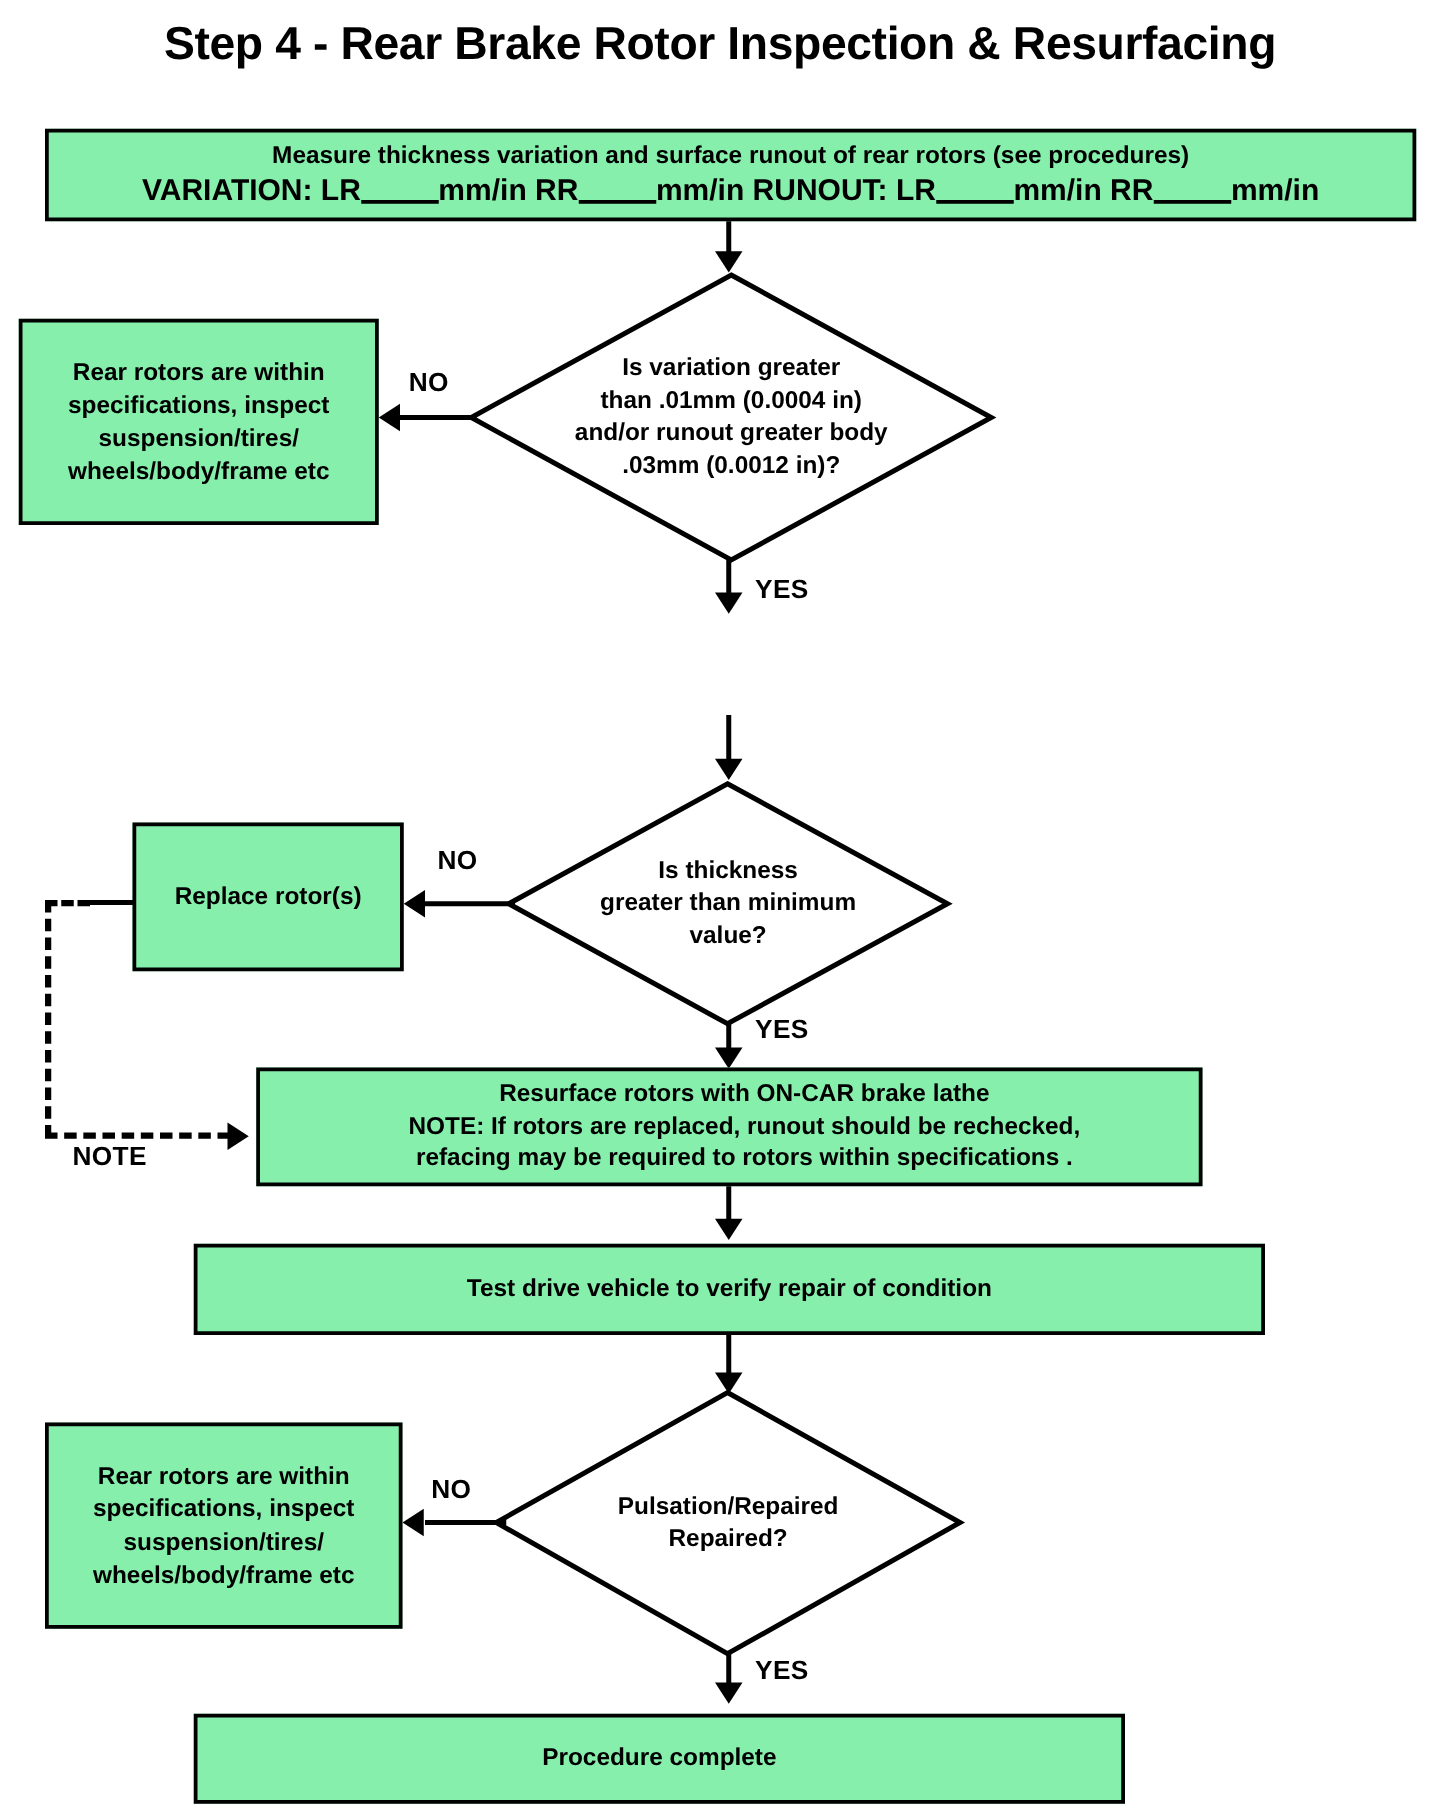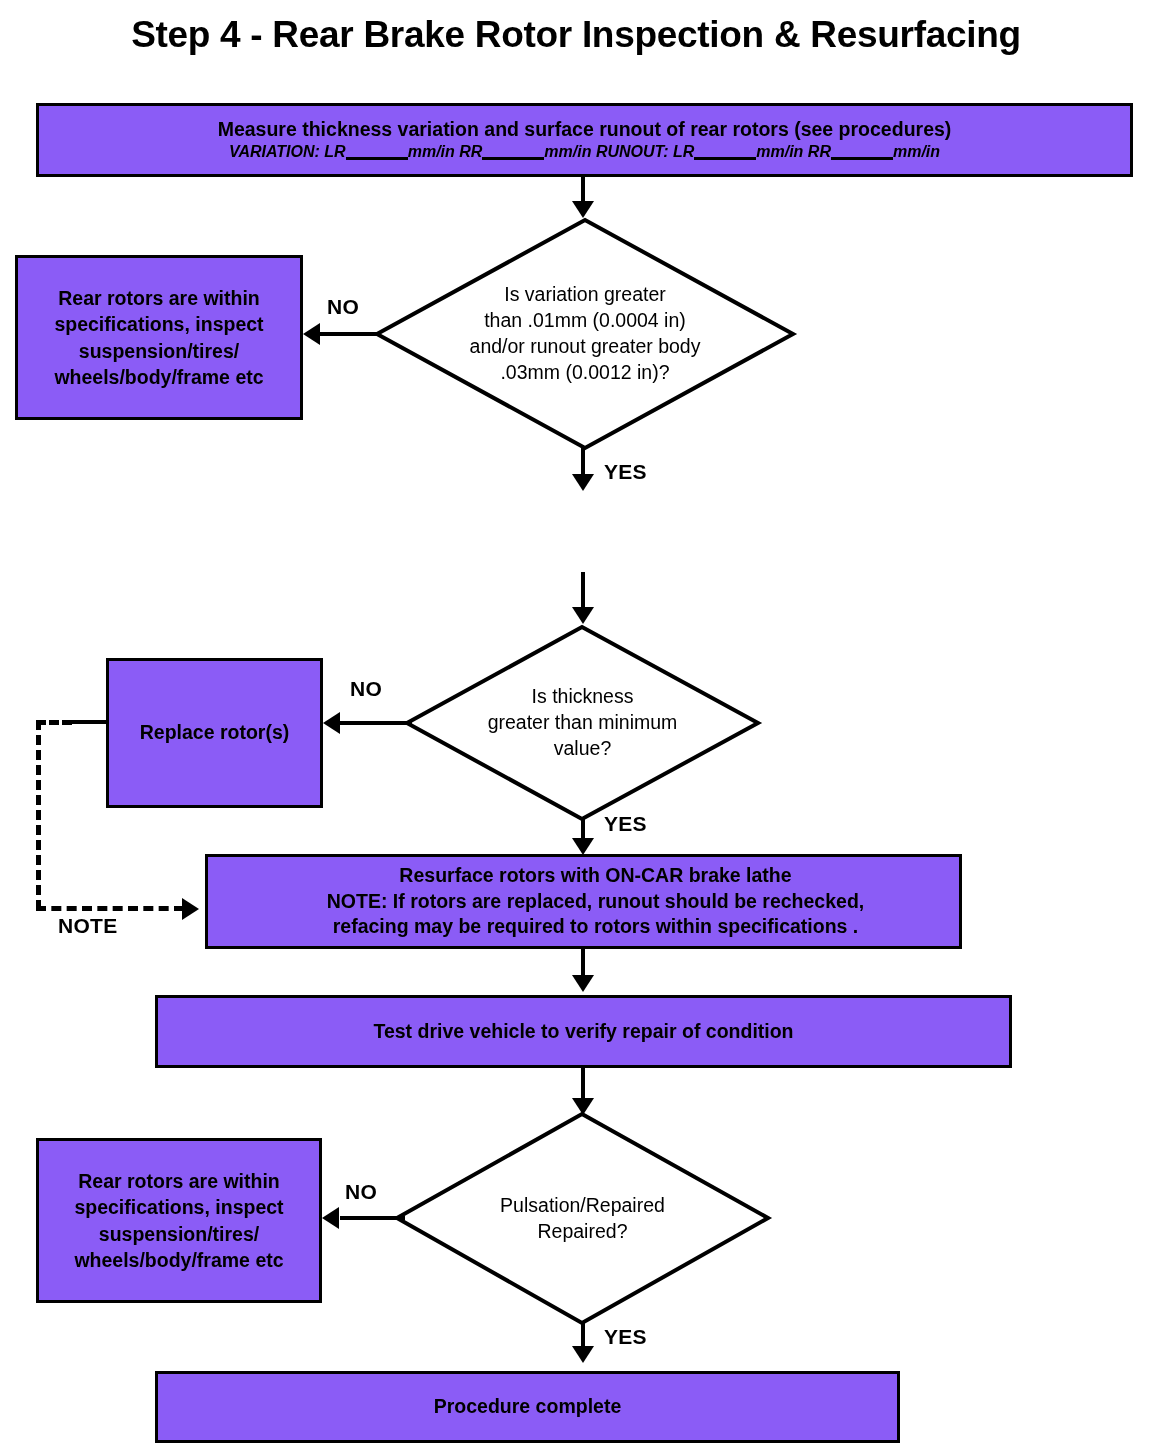--- a/index.html
+++ b/index.html
@@ -18,21 +18,21 @@
     text-align:center;
     font-size:37px;
     font-weight:bold;
     letter-spacing:-0.3px;
     white-space:nowrap;
   }
   .box{
     position:absolute;
     box-sizing:border-box;
     border:3px solid #000;
-    background:#8b5cf6;
+    background:#86efac;
     display:flex;
     flex-direction:column;
     align-items:center;
     justify-content:center;
     text-align:center;
     font-size:19.5px;
     font-weight:bold;
     line-height:1.30;
   }
   .box .ln{display:block;white-space:nowrap;}
@@ -41,21 +41,21 @@
   .diamond{position:absolute;}
   .diamond svg{position:absolute;left:0;top:0;overflow:visible;}
   .diamond .dtext{
     position:absolute;
     left:0;top:0;
     width:100%;height:100%;
     display:flex;flex-direction:column;
     align-items:center;justify-content:center;
     text-align:center;
     font-size:19.5px;
-    font-weight:normal;
+    font-weight:bold;
     line-height:1.33;
     pointer-events:none;
   }
   .diamond .dtext .ln{display:block;white-space:nowrap;}
   
   .vline{position:absolute;width:4px;background:#000;}
   .hline{position:absolute;height:4px;background:#000;}
   .arrow-down{
     position:absolute;
     width:0;height:0;
@@ -102,21 +102,21 @@
 </style>
 </head>
 <body>
 
 <div id="page">
 
   <div id="title">Step 4 - Rear Brake Rotor Inspection &amp; Resurfacing</div>
 
   <div class="box" style="left:36px; top:103px; width:1097px; height:74px; justify-content:center;">
     <span class="ln">Measure thickness variation and surface runout of rear rotors (see procedures)</span>
-    <span class="ln" style="font-size:16px;font-style:italic;">
+    <span class="ln" style="font-size:24px;">
       <span>VARIATION:  LR</span><span class="fillline" style="width:62px;"></span><span>mm/in  RR</span><span class="fillline" style="width:62px;"></span><span>mm/in  RUNOUT:  LR</span><span class="fillline" style="width:62px;"></span><span>mm/in  RR</span><span class="fillline" style="width:62px;"></span><span>mm/in</span>
     </span>
   </div>
 
   <div class="vline" style="left:581px; top:177px; height:28px;"></div>
   <div class="arrow-down" style="left:572px; top:201px;"></div>
 
   <div class="diamond" style="left:375px; top:218px; width:420px; height:232px;">
     <svg width="420" height="232" viewBox="0 0 420 232">
       <polygon points="210,2 418,116 210,230 2,116" fill="#ffffff" stroke="#000000" stroke-width="4"></polygon>
@@ -156,21 +156,21 @@
       <span class="ln">Is thickness</span>
       <span class="ln">greater than minimum</span>
       <span class="ln">value?</span>
     </div>
   </div>
 
   <div class="hline" style="left:340px; top:721px; width:72px;"></div>
   <div class="arrow-left" style="left:323px; top:712px;"></div>
   <div class="edgelabel" style="left:350px; top:677px;">NO</div>
 
-  <div class="box" style="left:106px; top:658px; width:217px; height:150px;">
+  <div class="box" style="left:106px; top:658px; width:217px; height:119px;">
     <span class="ln">Replace rotor(s)</span>
   </div>
 
   <div class="hline" style="left:68px; top:720px; width:40px;"></div>
   <div class="dash-h" style="left:36px; top:720px; width:36px;"></div>
   <div class="dash-v" style="left:36px; top:720px; height:190px;"></div>
   <div class="dash-h" style="left:36px; top:906px; width:148px;"></div>
   <div class="arrow-right" style="left:182px; top:898px;"></div>
   <div class="edgelabel" style="left:58px; top:866px;margin-top:48px;">NOTE</div>
 

